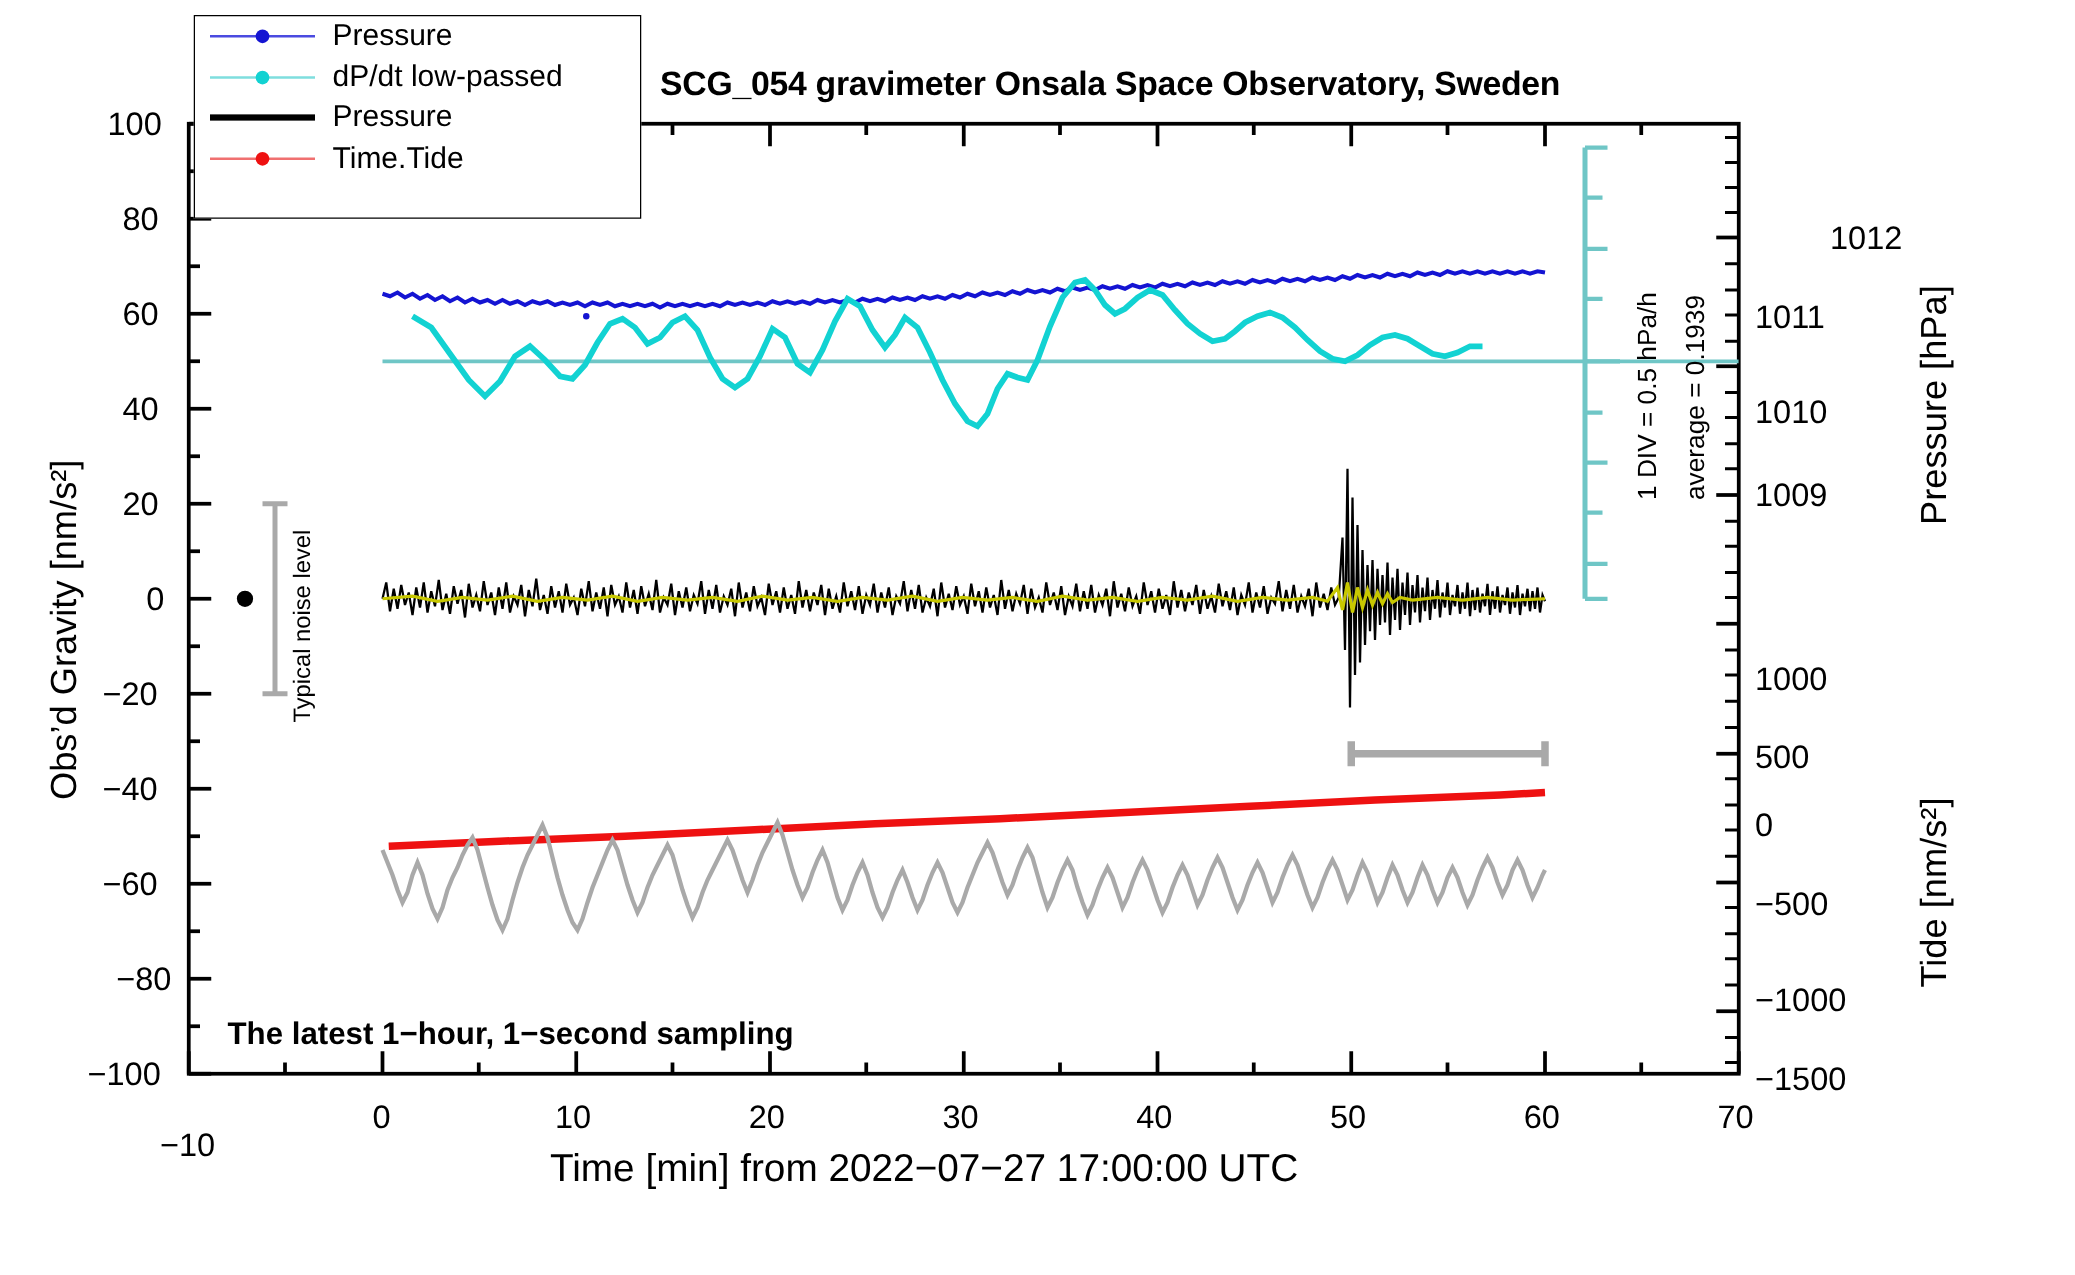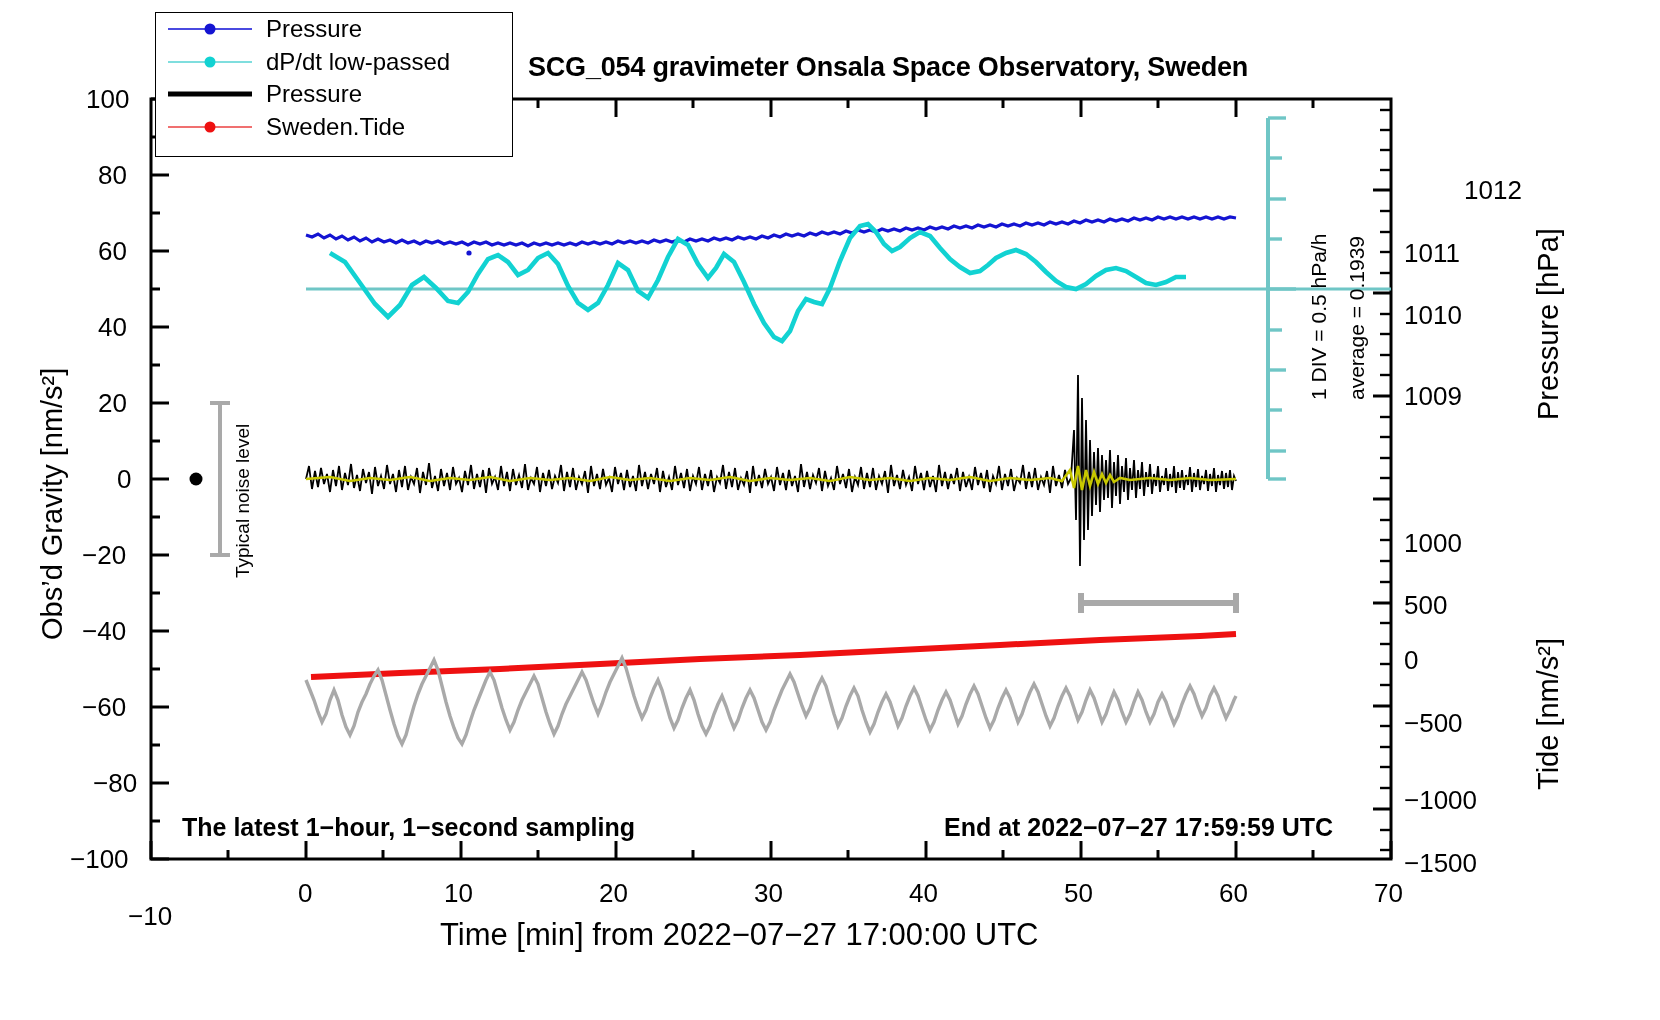--- a/index.html
+++ b/index.html
@@ -12,21 +12,21 @@
   .ttl{position:absolute;font-weight:bold;font-size:27px;letter-spacing:-0.2px;
        white-space:nowrap;}
   .axlab{position:absolute;font-size:29px;white-space:nowrap;}
   .tick{position:absolute;font-size:26px;white-space:nowrap;}
   .rot90{transform-origin:0 0;transform:rotate(-90deg);}
   .annot{position:absolute;font-size:25px;white-space:nowrap;}
   .annot.bold{font-weight:bold;font-size:25px;}
   .smallrot{position:absolute;font-size:20px;white-space:nowrap;
             transform-origin:0 0;transform:rotate(-90deg);}
 
-  .legendbox{position:absolute;left:155px;top:12px;width:358px;height:145px;
+  .legendbox{position:absolute;left:155px;top:12px;width:358px;height:163px;
              border:1.6px solid #000;background:#fff;box-sizing:border-box;}
   .legrow{display:flex;align-items:center;height:32.6px;padding-left:12px;}
   .legkey{width:84px;height:100%;position:relative;flex:0 0 84px;}
   .legline{position:absolute;left:0;top:50%;width:84px;transform:translateY(-50%);}
   .legdot{position:absolute;left:42px;top:50%;width:11px;height:11px;
           border-radius:50%;transform:translate(-50%,-50%);}
   .leglab{font-size:24px;margin-left:14px;white-space:nowrap;}
 </style>
 </head>
 <body>
@@ -216,21 +216,21 @@
       <span class="legkey">
         <span class="legline" style="border-top:5px solid #000000;"></span>
       </span>
       <span class="leglab">Pressure</span>
     </div>
     <div class="legrow">
       <span class="legkey">
         <span class="legline" style="border-top:2px solid #f07070;"></span>
         <span class="legdot" style="background:#ee1111;"></span>
       </span>
-      <span class="leglab">Sweden.Tide</span>
+      <span class="leglab">Time.Tide</span>
     </div>
   </div>
 
   <div class="axlab rot90" style="left:36px;top:640px;">Obs’d Gravity [nm/s²]</div>
 
   <div class="tick" style="left:86px;top:84px;">100</div>
   <div class="tick" style="left:98px;top:160px;">80</div>
   <div class="tick" style="left:98px;top:236px;">60</div>
   <div class="tick" style="left:98px;top:312px;">40</div>
   <div class="tick" style="left:98px;top:388px;">20</div>
@@ -248,21 +248,21 @@
   <div class="tick" style="left:754px;top:878px;text-align:center;">30</div>
   <div class="tick" style="left:909px;top:878px;">40</div>
   <div class="tick" style="left:1064px;top:878px;">50</div>
   <div class="tick" style="left:1219px;top:878px;">60</div>
   <div class="tick" style="left:1374px;top:878px;">70</div>
 
   <div class="axlab" style="left:440px;top:917px;font-size:31px;">Time [min] from 2022−07−27 17:00:00 UTC</div>
 
   <div class="tick" style="left:1464px;top:175px;">1012</div>
   <div class="tick" style="left:1404px;top:238px;">1011</div>
-  <div class="tick" style="left:1404px;top:300px;">1010</div>
+  <div class="tick" style="left:1404px;top:314px;">1010</div>
   <div class="tick" style="left:1404px;top:381px;">1009</div>
 
   <div class="axlab rot90" style="left:1532px;top:420px;">Pressure [hPa]</div>
 
   <div class="tick" style="left:1404px;top:528px;">1000</div>
   <div class="tick" style="left:1404px;top:590px;">500</div>
   <div class="tick" style="left:1404px;top:645px;">0</div>
   <div class="tick" style="left:1404px;top:708px;">−500</div>
   <div class="tick" style="left:1404px;top:785px;">−1000</div>
   <div class="tick" style="left:1404px;top:848px;">−1500</div>
@@ -270,15 +270,14 @@
   <div class="axlab rot90" style="left:1532px;top:790px;">Tide [nm/s²]</div>
 
   <div class="smallrot" style="left:232px;top:578px;font-size:19px;">Typical noise level</div>
 
   <div class="smallrot" style="left:1307px;top:400px;font-size:21px;">1 DIV = 0.5 hPa/h</div>
 
   <div class="smallrot" style="left:1345px;top:400px;font-size:21px;">average = 0.1939</div>
 
   <div class="annot bold" style="left:182px;top:813px;">The latest 1−hour, 1−second sampling</div>
 
-  <div class="annot bold" style="left:944px;top:813px;">End at 2022−07−27 17:59:59 UTC</div>
 
 </div>
 
 </body></html>

